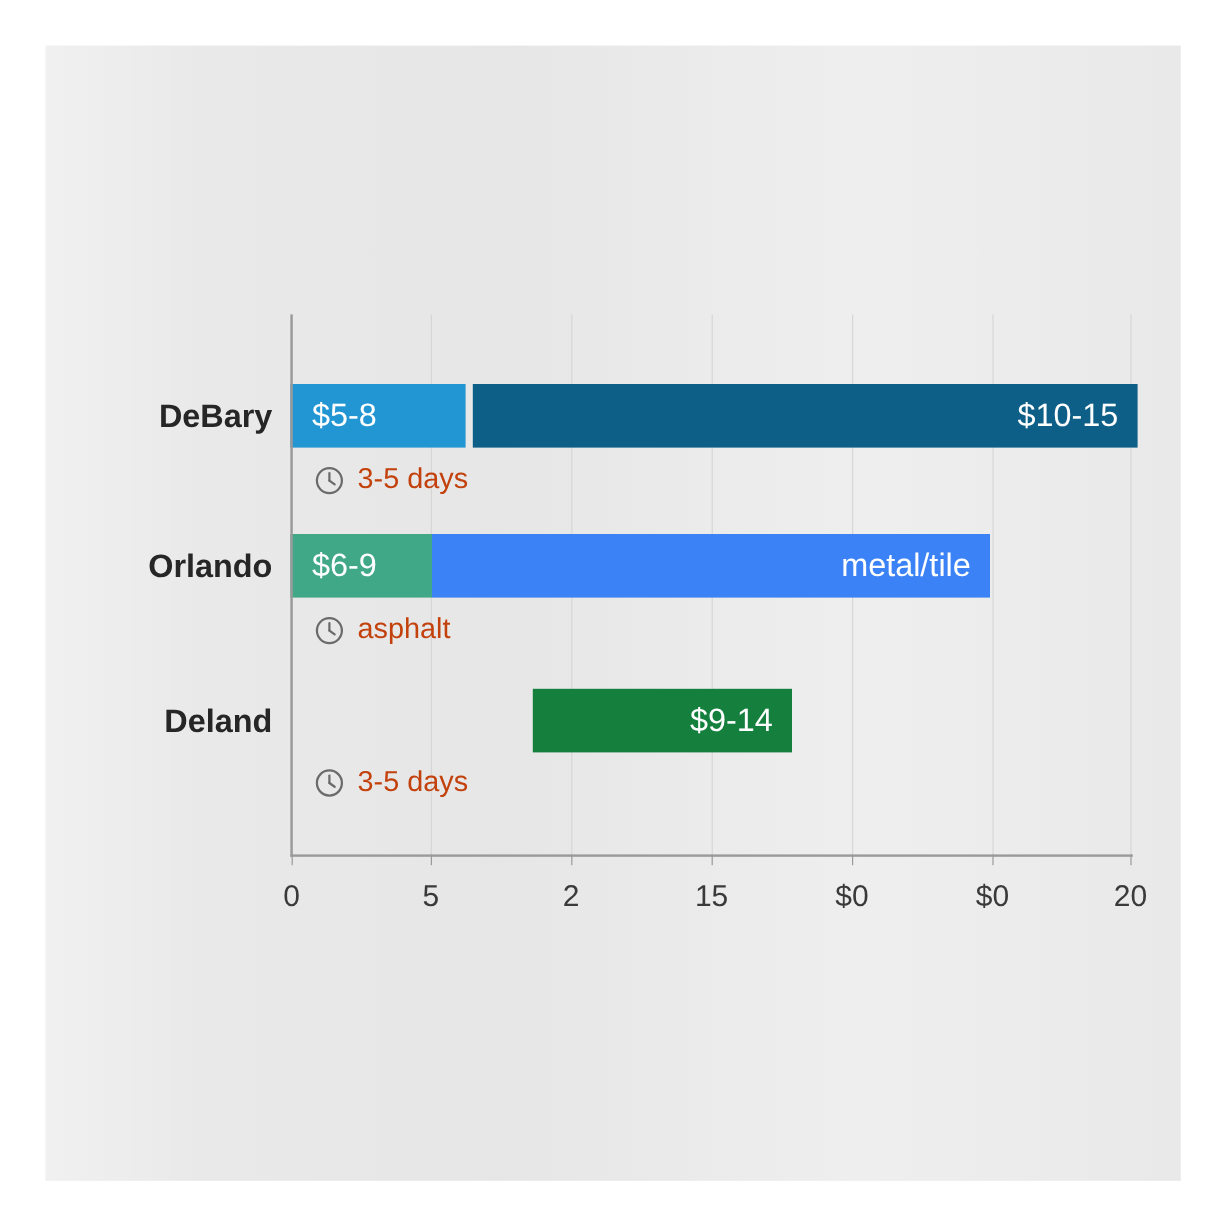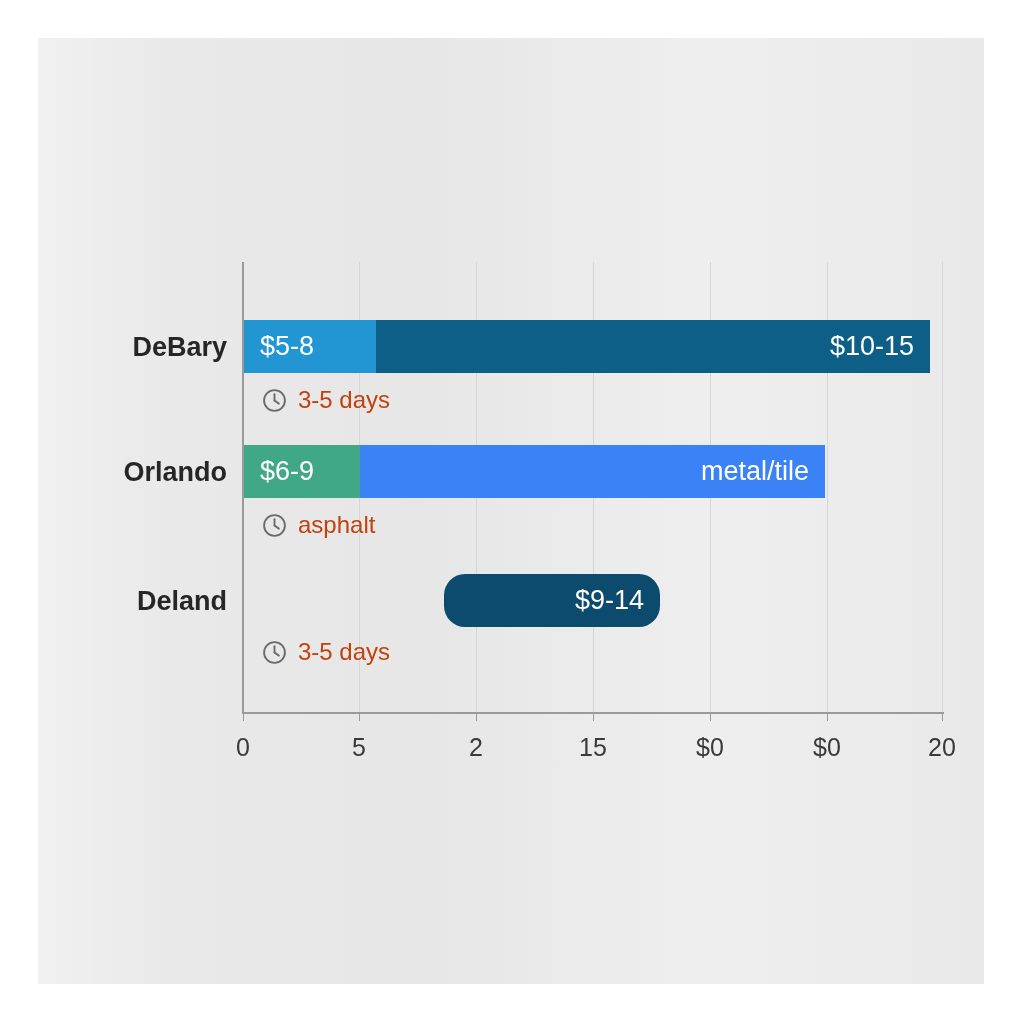--- a/index.html
+++ b/index.html
@@ -171,21 +171,21 @@
     <div class="gridline" style="left:234px;"></div>
     <div class="gridline" style="left:351px;"></div>
     <div class="gridline" style="left:468px;"></div>
     <div class="gridline" style="left:585px;"></div>
     <div class="gridline" style="left:700px;"></div>
 
     <div class="bar-row" style="top:58px; width:701px;padding-left:27px;">
       <div class="seg left" style="left:0px; width:146px; background:#2196d3;">
         <span class="seg-label">$5-8</span>
       </div>
-      <div class="seg right" style="left:134px; width:554px; background:#0d5f87;">
+      <div class="seg right" style="left:152px; width:554px; background:#0d5f87;">
         <span class="seg-label">$10-15</span>
       </div>
     </div>
     <div class="sub-row" style="left:20px; top:124px;">
       <svg class="clock-icon" viewBox="0 0 24 24">
         <circle cx="12" cy="12" r="10" fill="none" stroke="#6b6b6b" stroke-width="1.8"></circle>
         <line x1="12" y1="12" x2="12" y2="6" stroke="#6b6b6b" stroke-width="1.8" stroke-linecap="round"></line>
         <line x1="12" y1="12" x2="16.2" y2="15" stroke="#6b6b6b" stroke-width="1.8" stroke-linecap="round"></line>
       </svg>
       <span class="sub-label">3-5 days</span>
@@ -202,21 +202,21 @@
     <div class="sub-row" style="left:20px; top:249px;">
       <svg class="clock-icon" viewBox="0 0 24 24">
         <circle cx="12" cy="12" r="10" fill="none" stroke="#6b6b6b" stroke-width="1.8"></circle>
         <line x1="12" y1="12" x2="12" y2="6" stroke="#6b6b6b" stroke-width="1.8" stroke-linecap="round"></line>
         <line x1="12" y1="12" x2="16.2" y2="15" stroke="#6b6b6b" stroke-width="1.8" stroke-linecap="round"></line>
       </svg>
       <span class="sub-label">asphalt</span>
     </div>
 
     <div class="bar-row" style="top:312px; width:701px;">
-      <div class="seg right" style="left:202px; width:216px; background:#0c4a6e;border-radius:21px;">
+      <div class="seg right" style="left:202px; width:216px; background:#15803d;">
         <span class="seg-label">$9-14</span>
       </div>
     </div>
     <div class="sub-row" style="left:20px; top:376px;">
       <svg class="clock-icon" viewBox="0 0 24 24">
         <circle cx="12" cy="12" r="10" fill="none" stroke="#6b6b6b" stroke-width="1.8"></circle>
         <line x1="12" y1="12" x2="12" y2="6" stroke="#6b6b6b" stroke-width="1.8" stroke-linecap="round"></line>
         <line x1="12" y1="12" x2="16.2" y2="15" stroke="#6b6b6b" stroke-width="1.8" stroke-linecap="round"></line>
       </svg>
       <span class="sub-label">3-5 days</span>

